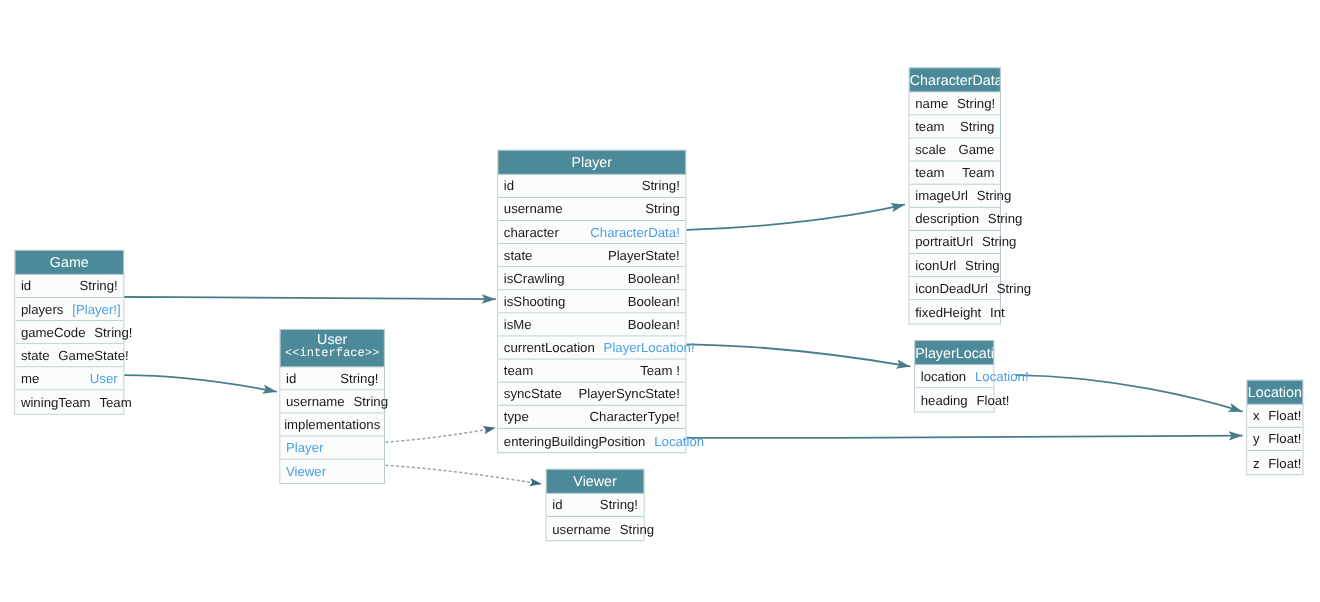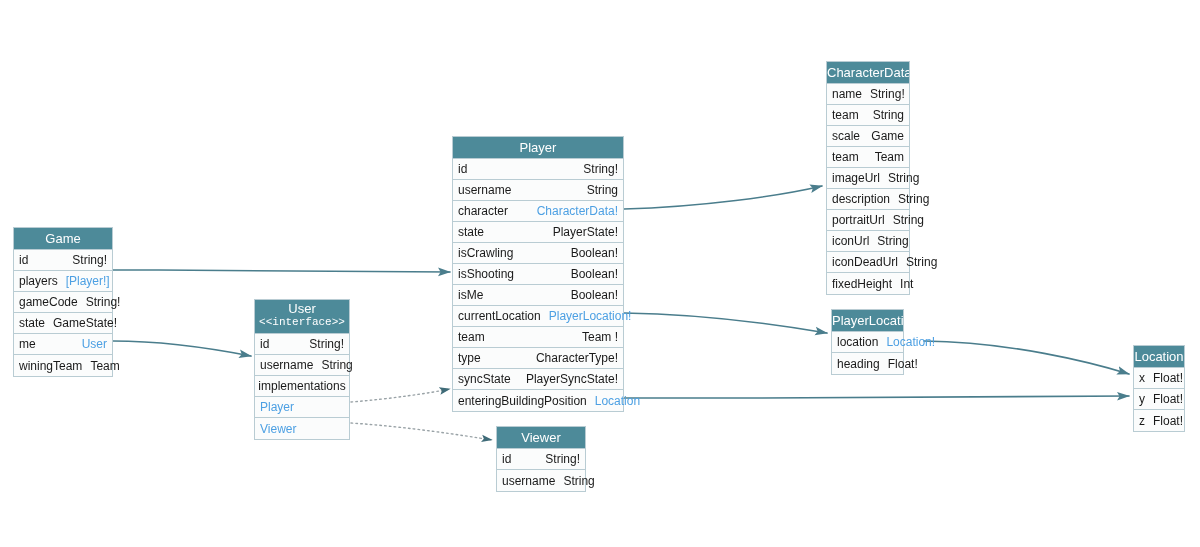--- a/index.html
+++ b/index.html
@@ -168,28 +168,28 @@
         </div>
         <div class="row">
           <span class="fname">currentLocation</span>
           <span class="ftype link">PlayerLocation!</span>
         </div>
         <div class="row">
           <span class="fname">team</span>
           <span class="ftype">Team !</span>
         </div>
         <div class="row">
+          <span class="fname">syncState</span>
+          <span class="ftype">PlayerSyncState!</span>
+        </div>
+        <div class="row">
           <span class="fname">type</span>
           <span class="ftype">CharacterType!</span>
         </div>
         <div class="row">
-          <span class="fname">syncState</span>
-          <span class="ftype">PlayerSyncState!</span>
-        </div>
-        <div class="row">
           <span class="fname">enteringBuildingPosition</span>
           <span class="ftype link">Location</span>
         </div>
       </div>
       <div class="entity" style="left: 496px; top: 426px; width: 90px;">
         <div class="ent-header"><span>Viewer</span></div>
         <div class="row">
           <span class="fname">id</span>
           <span class="ftype">String!</span>
         </div>

